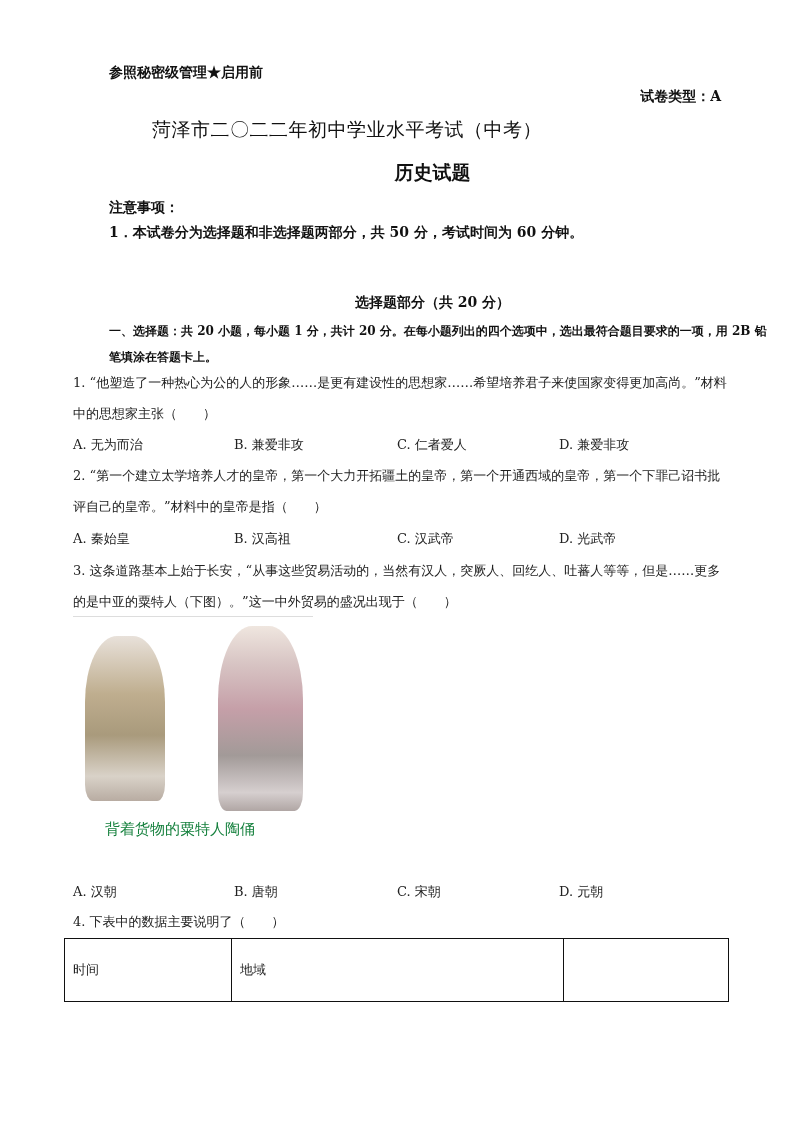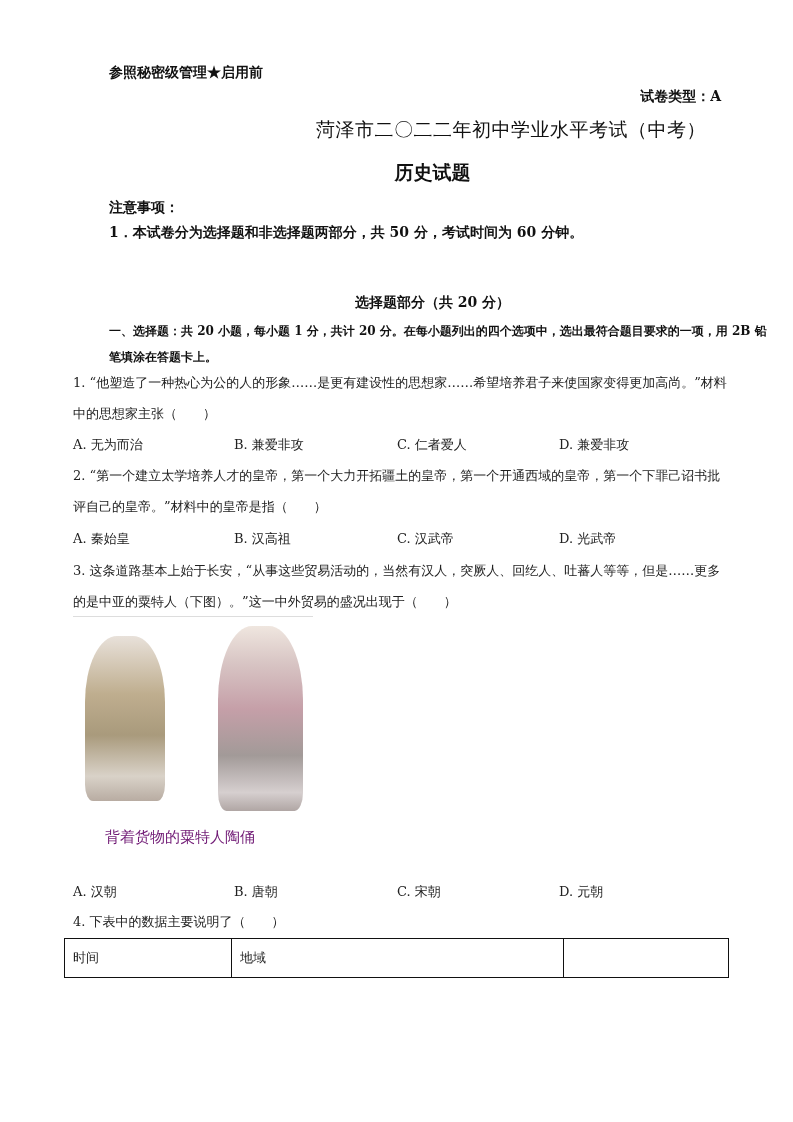--- a/index.html
+++ b/index.html
@@ -2,36 +2,36 @@
 <html><head>
 <meta charset="utf-8">
 <style>
   html, body { margin: 0; padding: 0; background: #ffffff; }
   body { width: 793px; height: 1122px; position: relative; overflow: hidden;
          font-family: "DejaVu Serif", "Liberation Serif", serif; color: #111; }
   .abs { position: absolute; white-space: nowrap; }
   .bold { font-weight: bold; margin-left: 36px; }
   .hdr-left { left: 73px; top: 64px; font-size: 14px; }
   .hdr-right { right: 72px; top: 88px; font-size: 14px; }
-  .title { left: 0; width: 694px; text-align: right; top: 117px; font-size: 19px; letter-spacing: 0.5px; padding-left: 12px; }
+  .title { left: 0; width: 694px; text-align: center; top: 117px; font-size: 19px; letter-spacing: 0.5px; }
   .subtitle { left: 0; width: 793px; text-align: center; top: 160px; font-size: 19px; }
   .notes { left: 73px; top: 195px; width: 660px; font-size: 14px; line-height: 24.5px; white-space: normal; }
   .notes div { margin: 0; }
   .section-title { left: 0; width: 793px; text-align: center; top: 294px; font-size: 14px; }
   .instr { left: 73px; top: 318px; width: 660px; font-size: 12px; line-height: 26px; white-space: normal; }
   .q { left: 73px; width: 655px; font-size: 13px; line-height: 31px; white-space: normal; color: #222; }
   .opts { left: 73px; width: 655px; font-size: 13px; height: 20px; color: #222; text-align: center; }
   .opt { position: absolute; top: 0; }
   .opt.a { left: 0; } .opt.b { left: 161px; } .opt.c { left: 324px; } .opt.d { left: 486px; }
   .figure { left: 73px; top: 616px; width: 240px; height: 230px; }
   .figure .topline { position: absolute; left: 0; top: 0; width: 240px; height: 1px; background: #ddd; }
   .statue { position: absolute; border-radius: 40% 40% 10% 10%; }
-  .caption { position: absolute; left: 32px; top: 212px; font-family: "DejaVu Sans", sans-serif; font-size: 15px; color: #701a75; }
+  .caption { position: absolute; left: 32px; top: 204px; font-family: "DejaVu Sans", sans-serif; font-size: 15px; color: #15803d; }
   table.t4 { position: absolute; left: 64px; top: 938px; width: 665px; border-collapse: collapse; font-size: 13px; color: #222; }
-  table.t4 td { border: 1.5px solid #111; height: 38px; padding: 0 8px; vertical-align: middle; }
+  table.t4 td { border: 1.5px solid #111; height: 38px; padding: 12px 8px; vertical-align: middle; }
 </style>
 </head>
 <body>
 
 <div class="abs hdr-left bold">参照秘密级管理★启用前</div>
 <div class="abs hdr-right bold">试卷类型：A</div>
 
 <div class="abs title">菏泽市二〇二二年初中学业水平考试（中考）</div>
 <div class="abs subtitle bold">历史试题</div>
 

